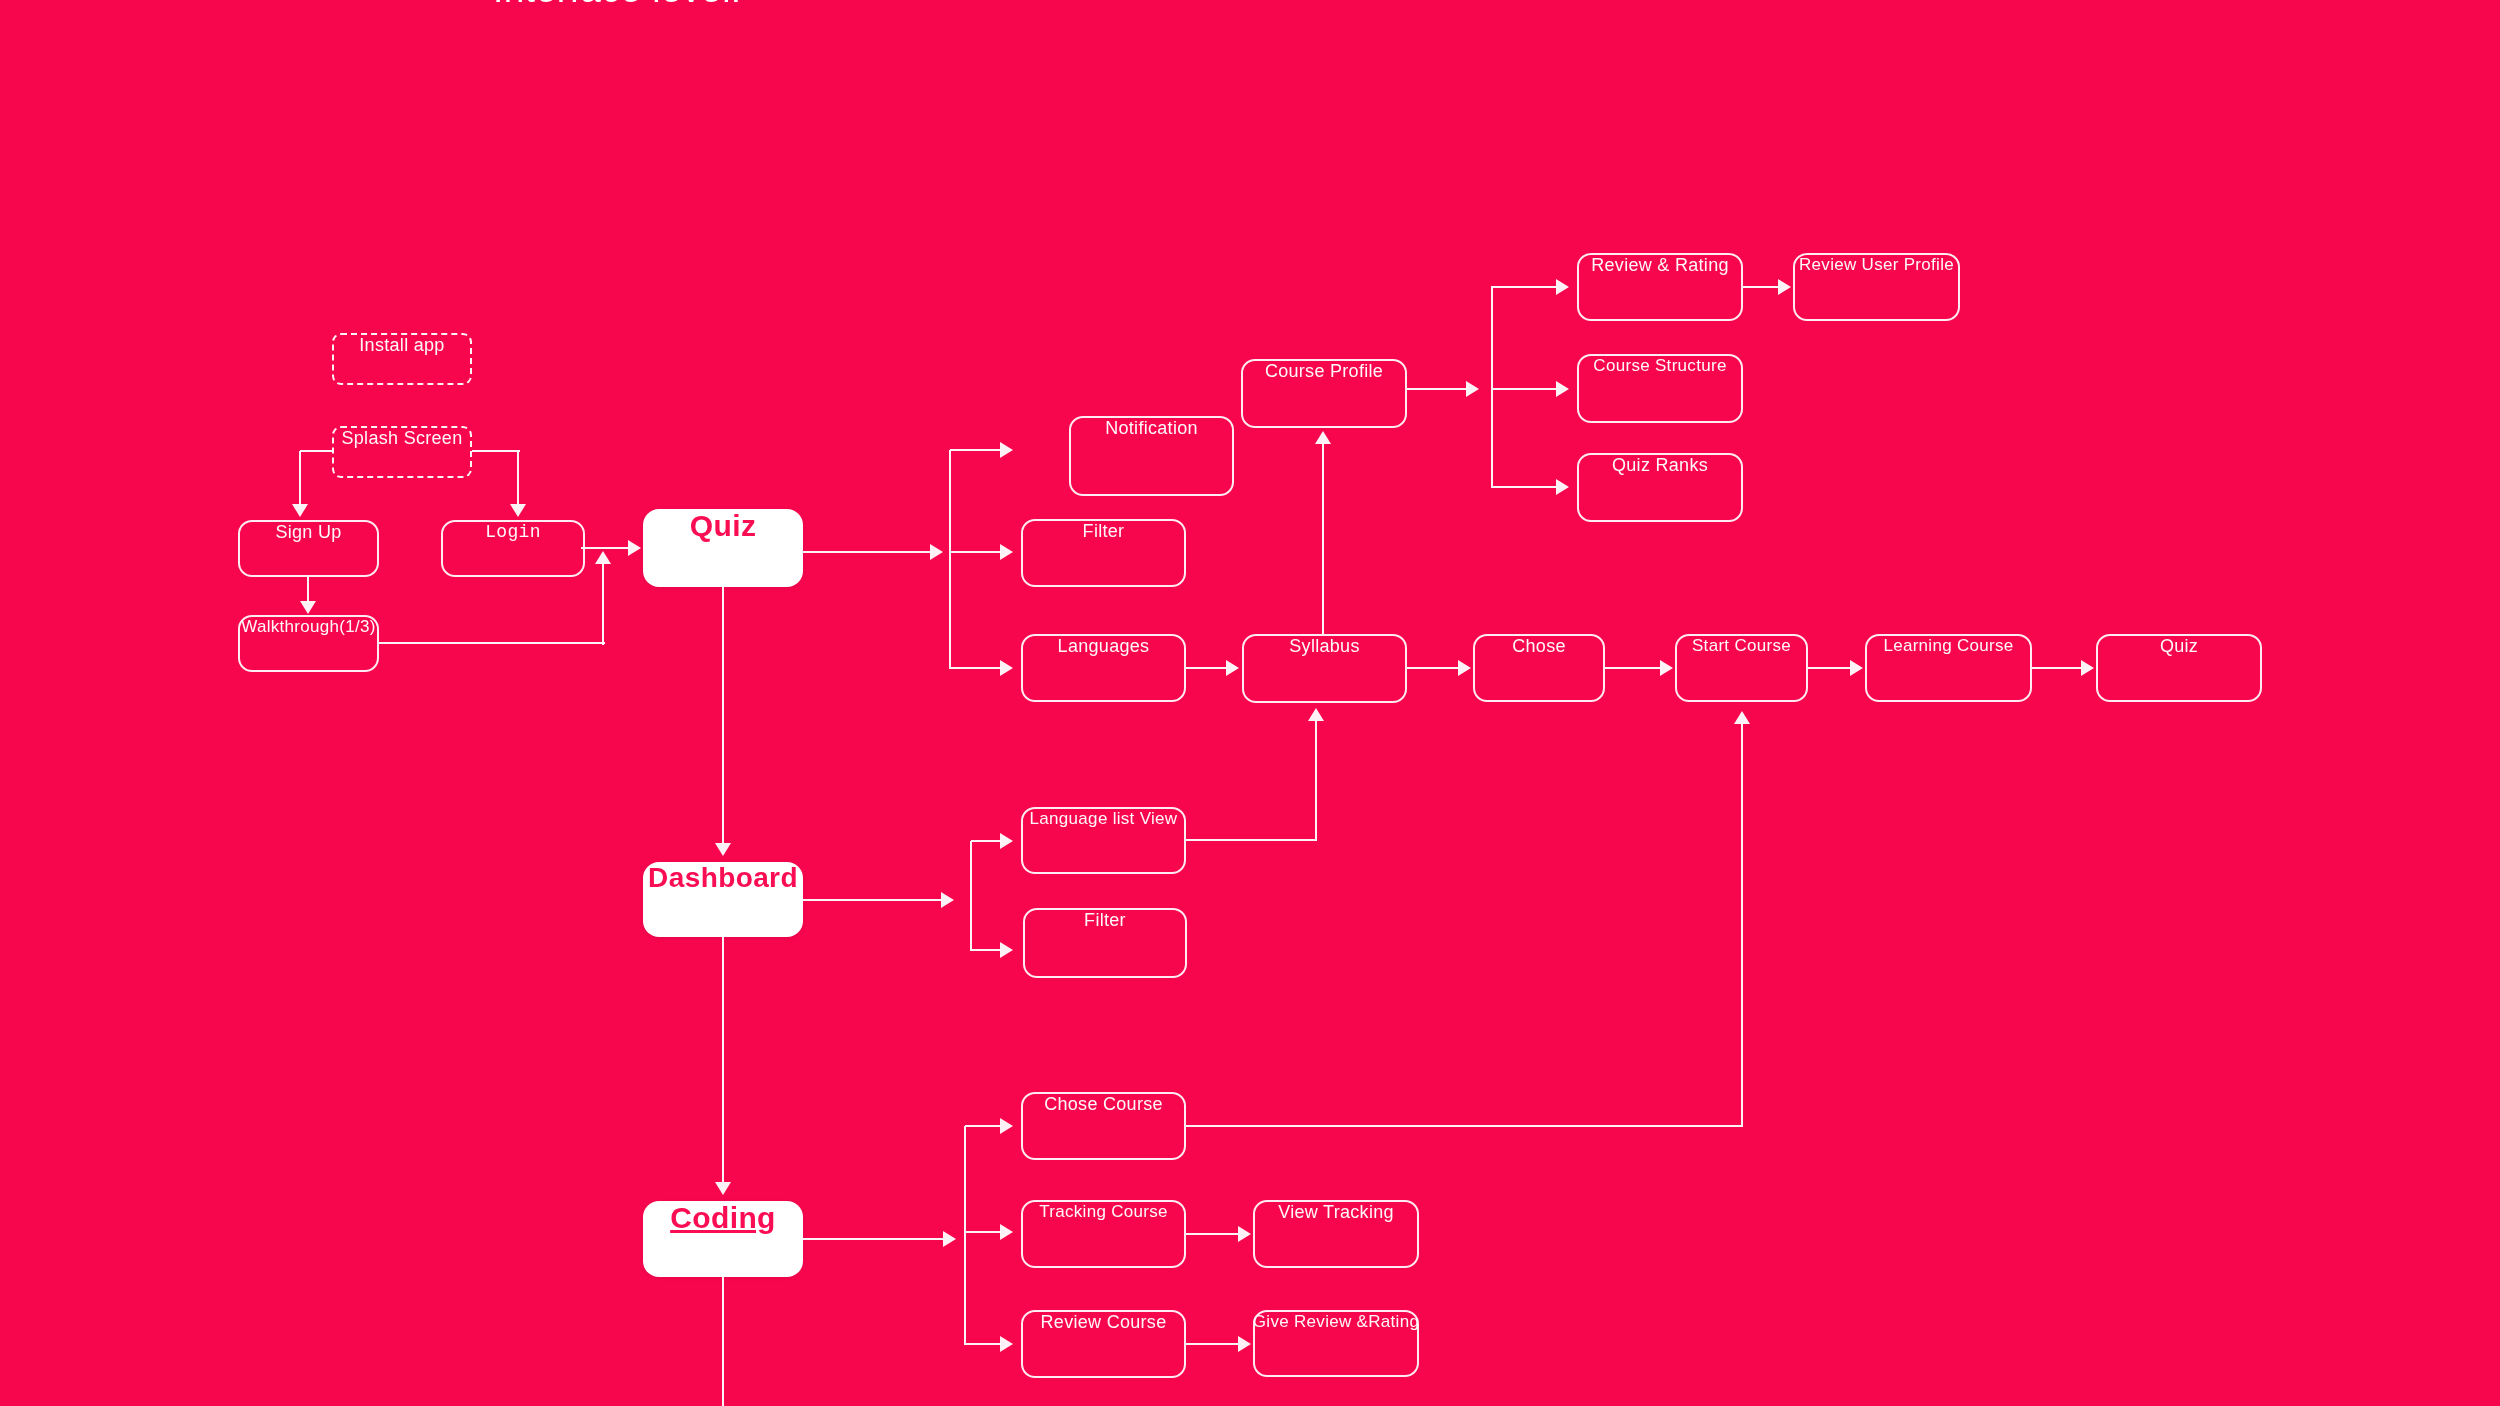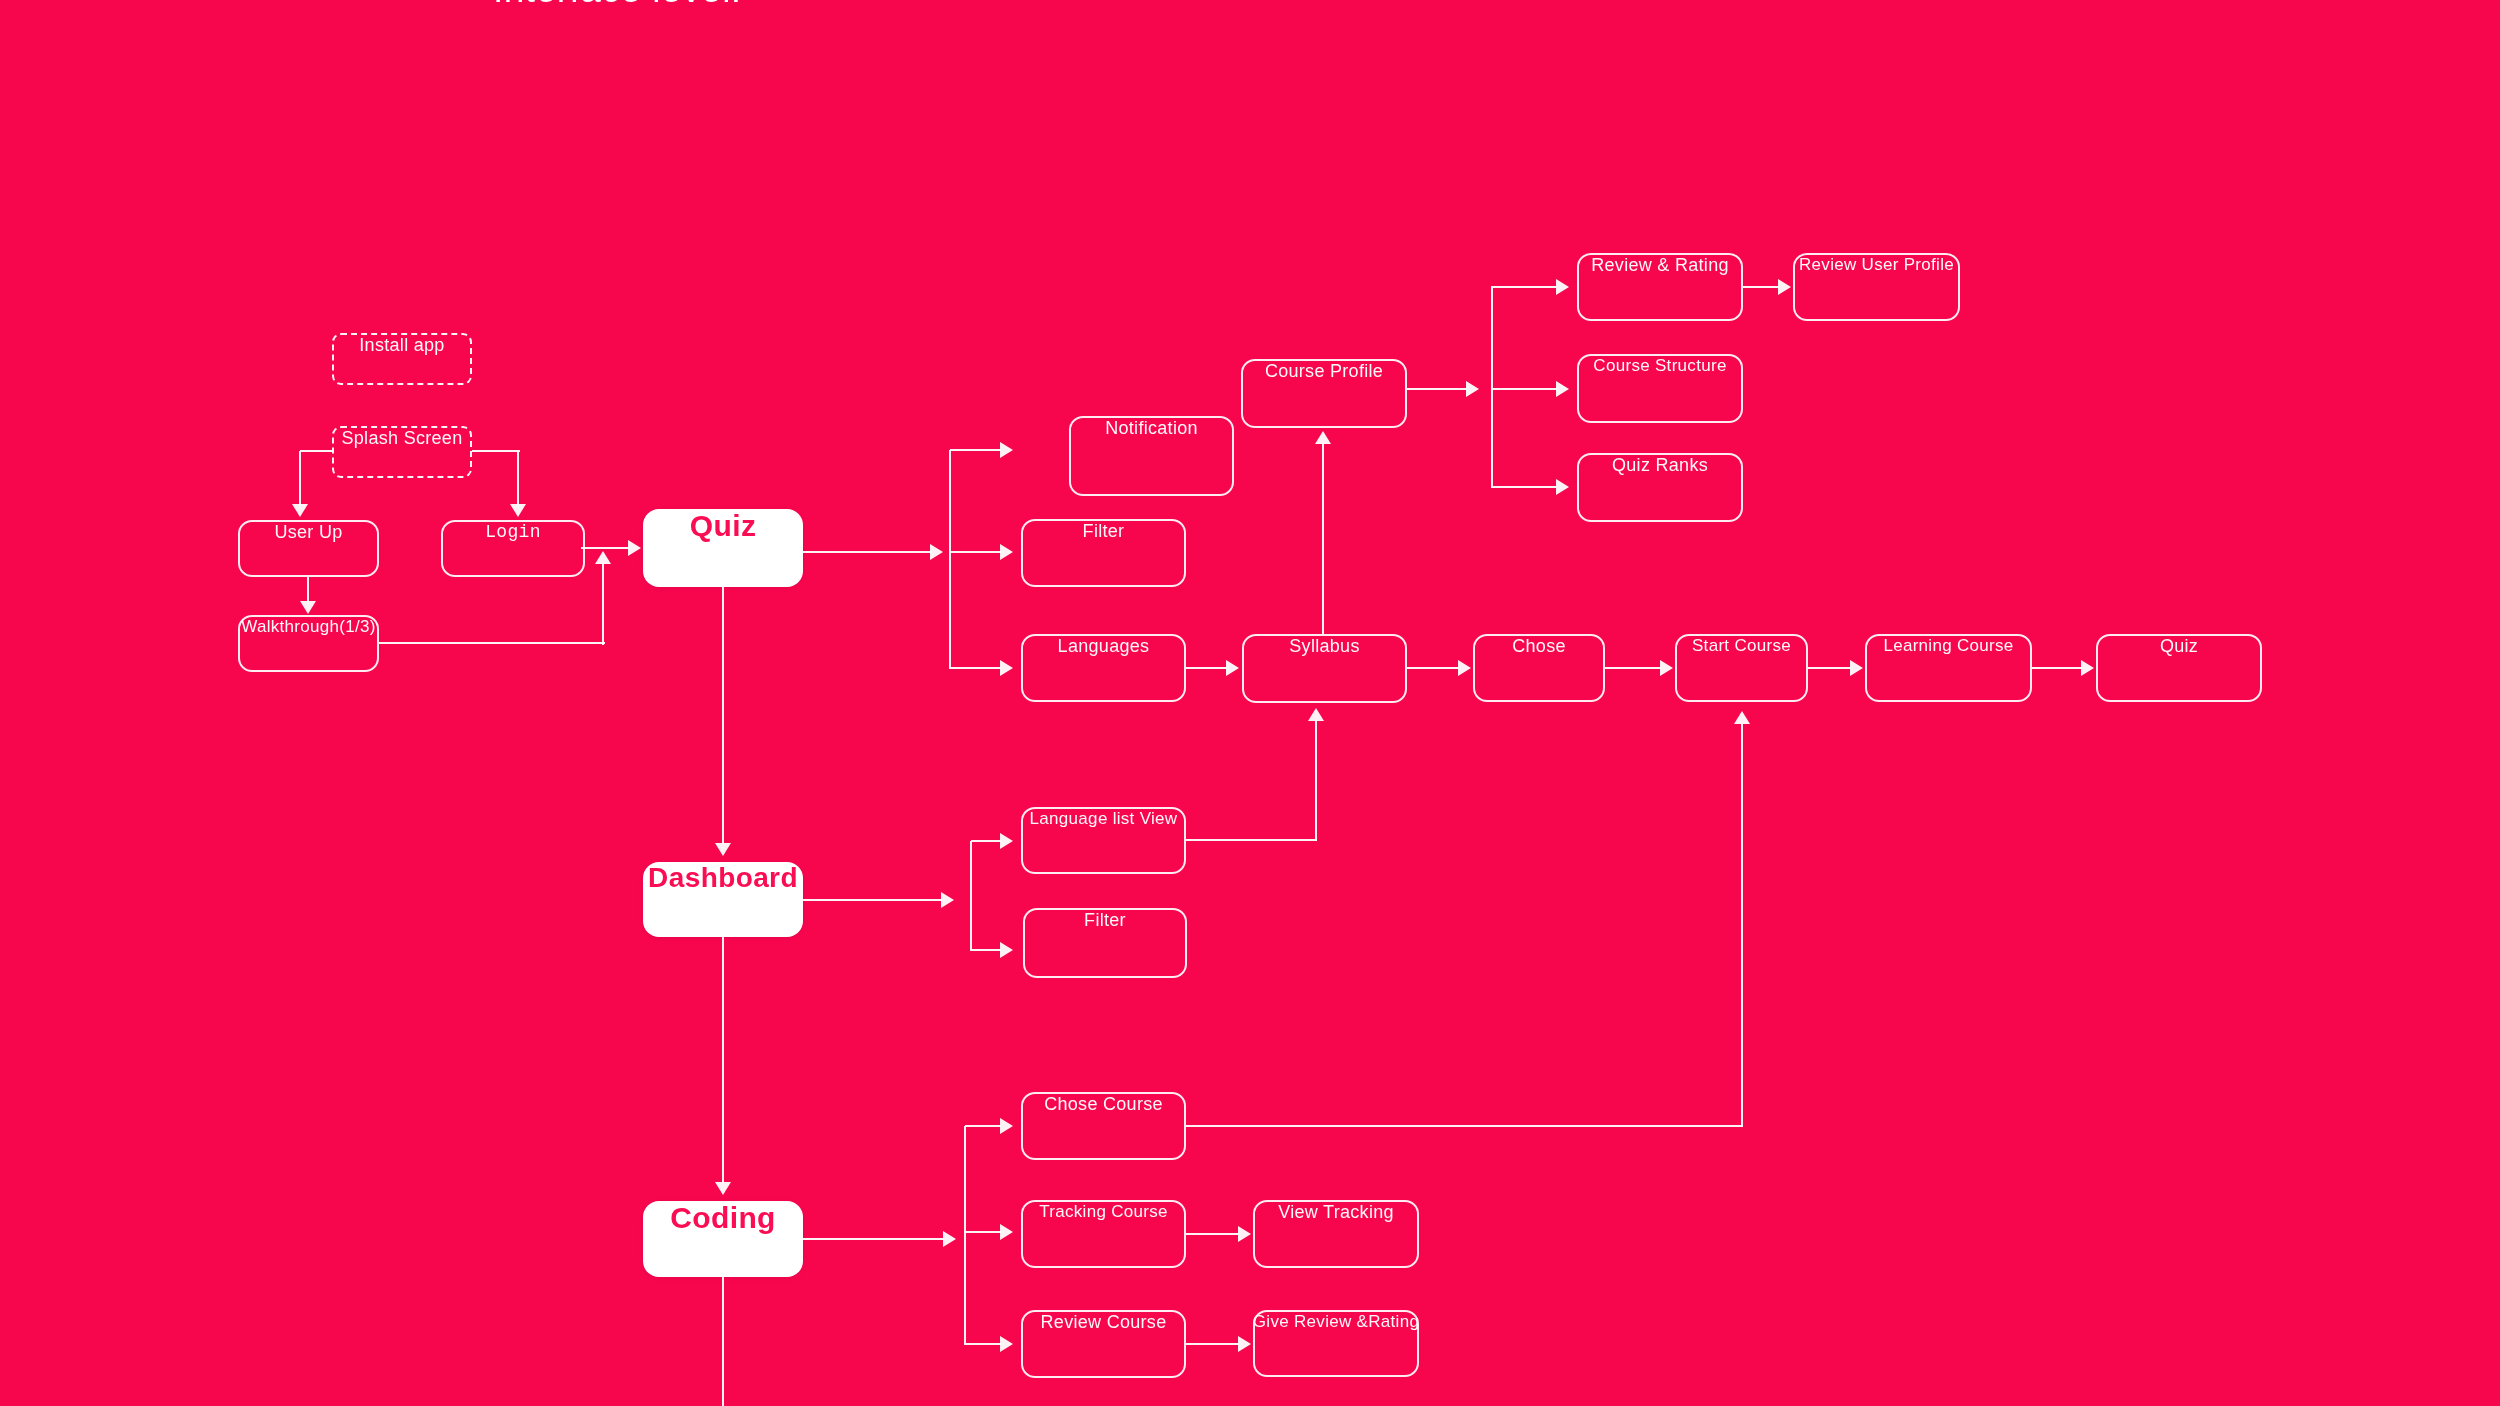--- a/index.html
+++ b/index.html
@@ -48,21 +48,21 @@
 
 <div id="canvas">
   <div class="diagram-title" style="left:493px;top:-30px;">Interface level.</div>
 <div class="node dashed" style="left: 332px; top: 333px; width: 140px; height: 52px;">
       <span class="lbl">Install app</span>
     </div>
     <div class="node dashed" style="left: 332px; top: 426px; width: 140px; height: 52px;">
       <span class="lbl">Splash Screen</span>
     </div>
     <div class="node outline" style="left: 238px; top: 520px; width: 141px; height: 57px;">
-      <span class="lbl">User Up</span>
+      <span class="lbl">Sign Up</span>
     </div>
     <div class="node outline" style="left: 441px; top: 520px; width: 144px; height: 57px; font-family: Liberation Mono, monospace;">
       <span class="lbl">Login</span>
     </div>
     <div class="node outline" style="left: 238px; top: 615px; width: 141px; height: 57px;">
       <span class="lbl" style="font-size: 17px;">Walkthrough(1/3)</span>
     </div>
     <div class="node solid" style="left: 643px; top: 509px; width: 160px; height: 78px;">
       <span class="lbl" style="font-size: 30px;">Quiz</span>
     </div>
@@ -108,21 +108,21 @@
     <div class="node outline" style="left: 1021px; top: 807px; width: 165px; height: 67px;">
       <span class="lbl" style="font-size: 17px;">Language list View</span>
     </div>
     <div class="node solid" style="left: 643px; top: 862px; width: 160px; height: 75px;">
       <span class="lbl" style="font-size: 28px;">Dashboard</span>
     </div>
     <div class="node outline" style="left: 1023px; top: 908px; width: 164px; height: 70px;">
       <span class="lbl">Filter</span>
     </div>
     <div class="node solid" style="left: 643px; top: 1201px; width: 160px; height: 76px;">
-      <span class="lbl" style="font-size: 30px;">Coding</span>
+      <span class="lbl" style="font-size: 30px; text-decoration: underline;">Coding</span>
     </div>
     <div class="node outline" style="left: 1021px; top: 1092px; width: 165px; height: 68px;">
       <span class="lbl">Chose Course</span>
     </div>
     <div class="node outline" style="left: 1021px; top: 1200px; width: 165px; height: 68px;">
       <span class="lbl" style="font-size: 17px;">Tracking Course</span>
     </div>
     <div class="node outline" style="left: 1253px; top: 1200px; width: 166px; height: 68px;">
       <span class="lbl">View Tracking</span>
     </div>

